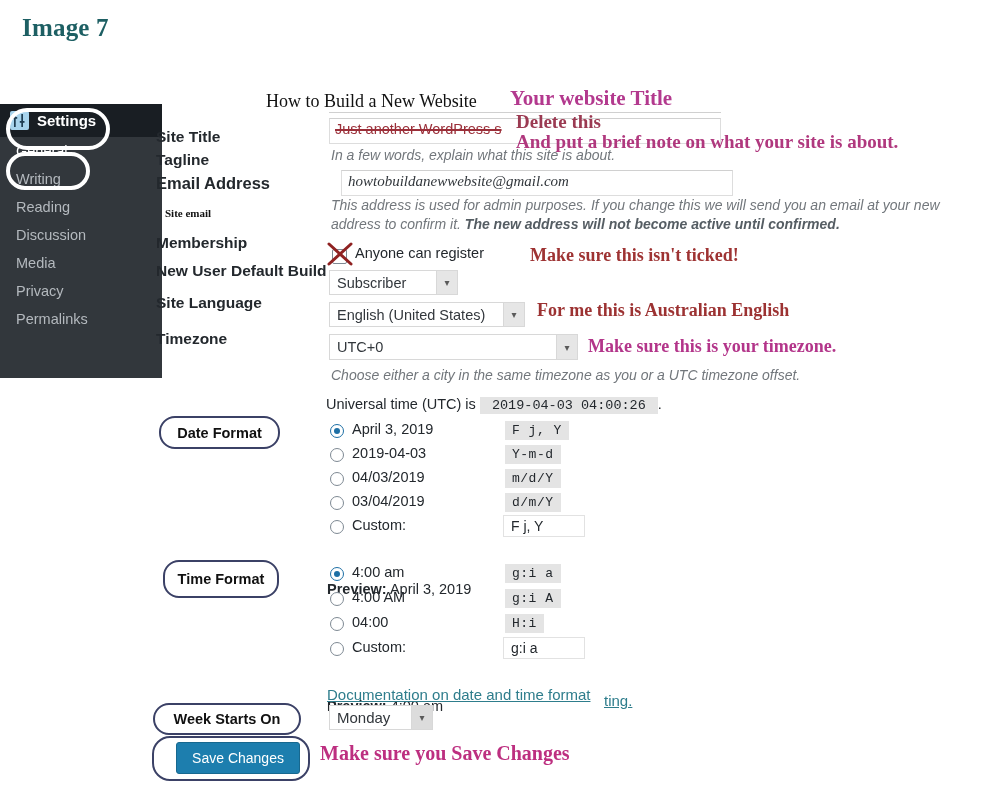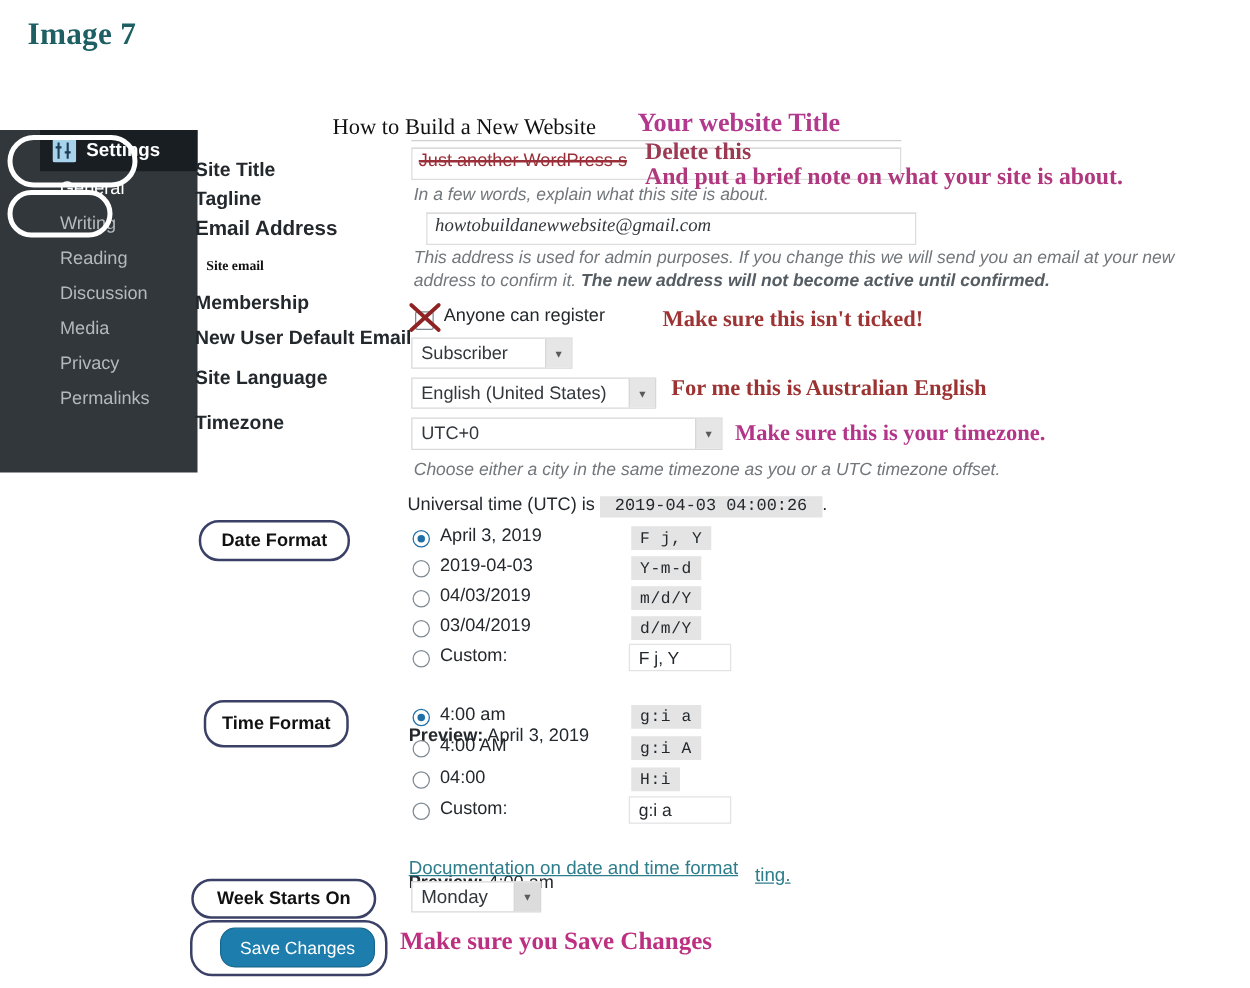--- a/index.html
+++ b/index.html
@@ -19,23 +19,22 @@
     font-family:"Liberation Serif", serif;
     font-weight:bold;
     color:#1d5f63;
     line-height:1.28;
   }
   #heading .l1{font-size:25px;display:block;letter-spacing:.2px;}
   #heading .l2{font-size:25px;display:block;letter-spacing:.2px;}
 
   
   #sidebar{
-    left:0;top:104px;width:126px;height:274px;
+    left:0;top:104px;width:162px;height:274px;
     background:#32373c;
-    padding-left:32px;
   }
   .side-item{
     color:#b4b9be;font-size:14.5px;
     padding:6px 0 6px 16px;
     position:relative;
   }
   .side-settings{
     background:#191e23;color:#ffffff;font-weight:bold;
     font-size:15px;display:flex;align-items:center;gap:8px;
     padding:7px 0 7px 10px;
@@ -180,21 +179,21 @@
   }
   #doclink-tail{
     left:604px;top:692px;font-size:15px;color:#2e7d8c;
     text-decoration:underline;font-family:"Liberation Sans", sans-serif;
   }
 
   
   #save-btn{
     left:176px;top:742px;width:122px;height:30px;
     background:#1d7eae;color:#ffffff;border:1px solid #17688f;
-    border-radius:12px;font-size:14px;
+    border-radius:3px;font-size:14px;
     display:flex;align-items:center;justify-content:center;
     font-family:"Liberation Sans", sans-serif;
   }
 
   
   .callout{
     position:absolute;border:2.5px solid #3b4166;border-radius:16px;
     background:transparent;display:flex;align-items:center;justify-content:center;
     font-weight:bold;font-size:14.5px;color:#111111;
     font-family:"Liberation Sans", sans-serif;
@@ -265,21 +264,21 @@
 </div>
 
 <div class="ring" id="ring-settings"></div>
 <div class="ring" id="ring-general"></div>
 
 <div class="abs flabel" id="lbl-site-title">Site Title</div>
 <div class="abs flabel" id="lbl-tagline">Tagline</div>
 <div class="abs flabel" id="lbl-email">Email Address</div>
 <div class="abs" id="lbl-site-email">Site email</div>
 <div class="abs flabel" id="lbl-membership">Membership</div>
-<div class="abs flabel" id="lbl-newrole">New User Default Email</div>
+<div class="abs flabel" id="lbl-newrole">New User Default Build</div>
 <div class="abs flabel" id="lbl-language">Site Language</div>
 <div class="abs flabel" id="lbl-timezone">Timezone</div>
 
 <div class="abs txtinput" id="inp-site-title">
   <span class="val">How to Build a New Website</span>
 </div>
 
 <div class="abs txtinput" id="inp-tagline"></div>
 <div class="abs" id="tagline-val">Just another WordPress s</div>
 <div class="abs helptext" id="help-tagline">In a few words, explain what this site is about.</div>

